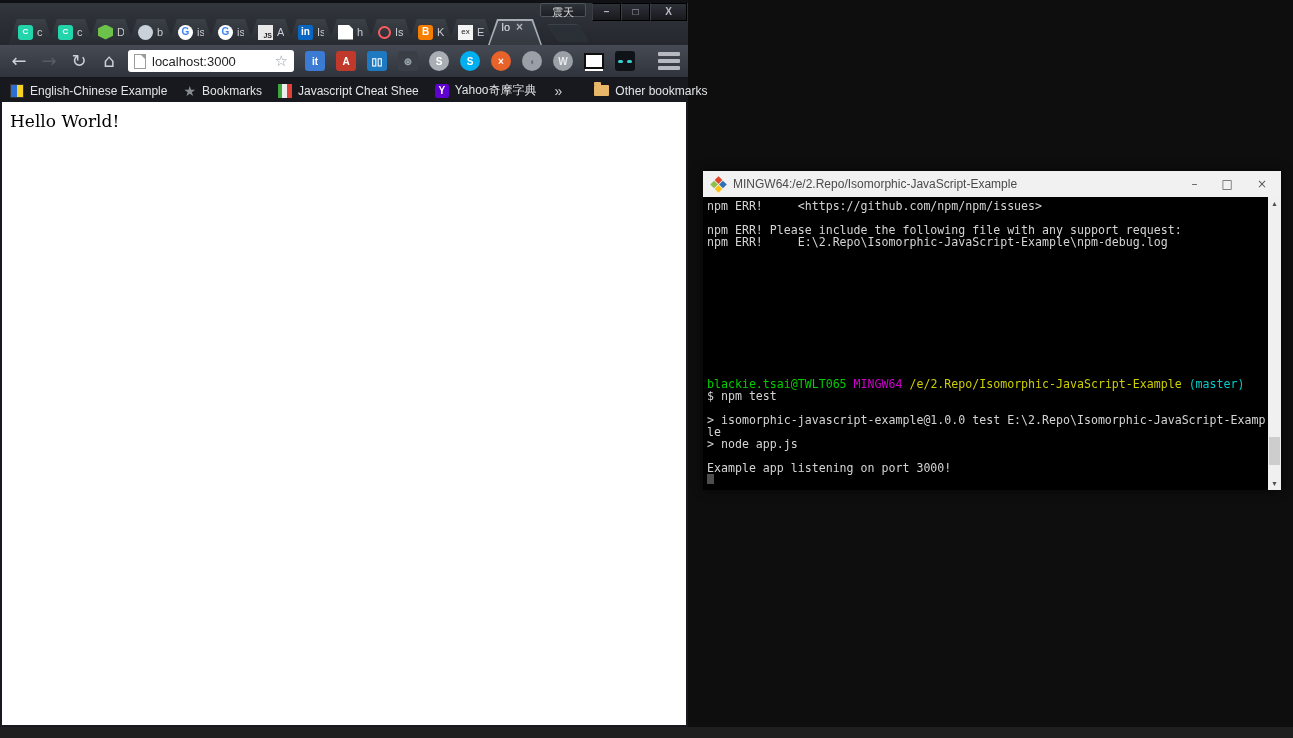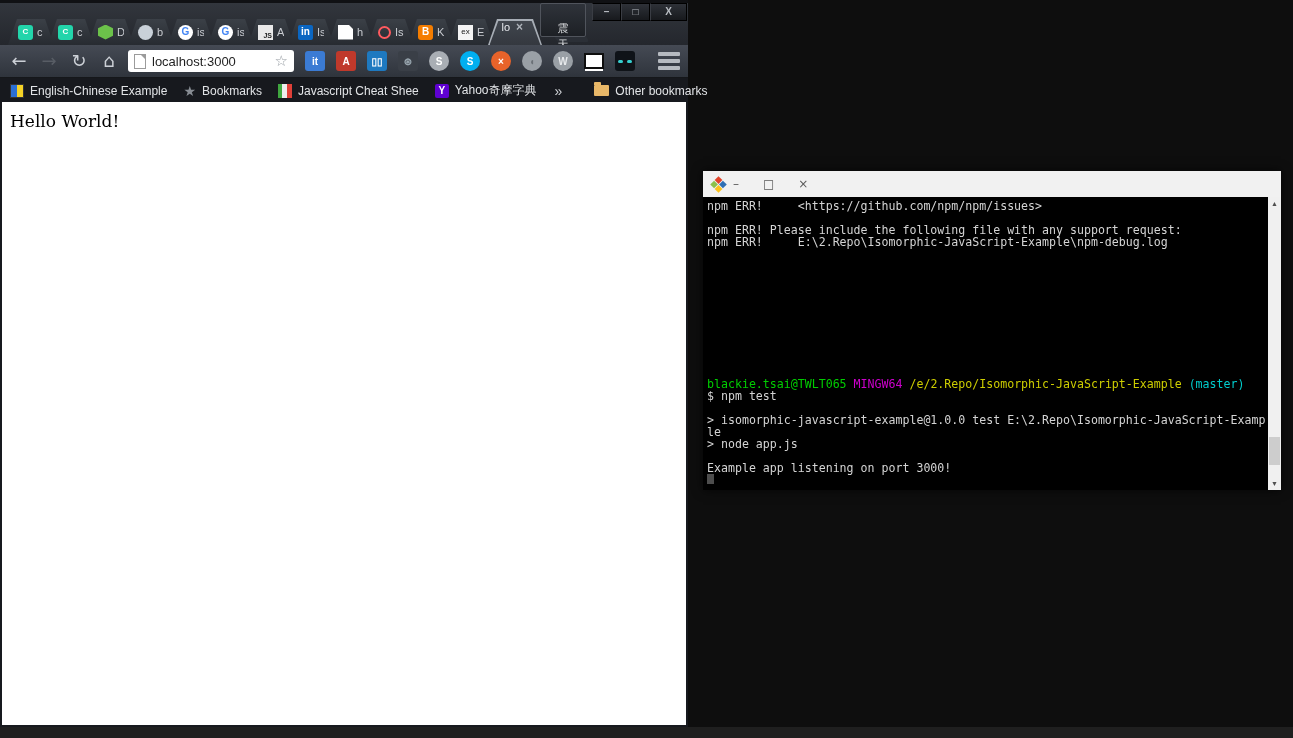--- a/index.html
+++ b/index.html
@@ -28,21 +28,21 @@
   .fav-airbnb{background:transparent;border:2.5px solid #ff5a5f;border-radius:50%;width:13px;height:13px;flex-basis:13px;}
   .fav-blogger{background:#f57d00;color:#fff;border-radius:3px;font-size:10px;}
   .fav-express{background:#f4f4f4;color:#1a1a1a;font-size:8px;font-weight:normal;}
   .tab.active-wrap{background:#a7adb5;z-index:5;}
   .tab.active-inner{background:linear-gradient(#41464e,#34383f);z-index:6;}
   .tab-close{color:#aeb3ba;font-size:12px;font-weight:bold;margin-left:2px;cursor:default;}
   .newtab{position:absolute;top:24px;width:32px;height:17px;transform:skewX(32deg);
           background:#2b2f36;border-radius:3px;border-top:1px solid #3e434b;}
   .weather-btn{position:absolute;top:3px;left:540px;width:46px;height:14px;
           background:linear-gradient(#2f333a,#1d2025);border:1px solid #50545c;border-radius:2px;
-          color:#d8dadd;font-size:11px;line-height:16px;text-align:center;padding:16px;}
+          color:#d8dadd;font-size:11px;line-height:16px;text-align:center;padding:0;}
   .win-controls{position:absolute;top:3px;left:592px;display:flex;}
   .wc{width:29px;height:18px;background:linear-gradient(#2e3138,#17191d);
       border:1px solid #000;border-left:1px solid #3a3d44;color:#b9bdc3;
       font-size:10px;line-height:16px;text-align:center;padding:0;font-weight:bold;}
   .wc.close{width:37px;}
   
   .toolbar{position:absolute;left:0;top:45px;right:0;height:33px;
            background:linear-gradient(#454a54,#2f343c);border-bottom:1px solid #15171a;
            display:flex;align-items:center;padding:0 8px;box-sizing:border-box;gap:8px;}
   .navbtn{background:none;border:none;padding:0;width:22px;text-align:center;
@@ -276,20 +276,21 @@
   <div class="bottomstrip"></div>
 
   <div class="terminal">
     <div class="t-titlebar">
       <span class="git-icon">
           <i></i>
           <i></i>
           <i></i>
           <i></i>
         </span>
+      <span class="t-title">MINGW64:/e/2.Repo/Isomorphic-JavaScript-Example</span>
       <span class="t-ctrls">
         <button class="tc">–</button>
         <button class="tc">□</button>
         <button class="tc">×</button>
       </span>
     </div>
     <div class="t-body" id="termbody"><div class="term-line"><span style="color: rgb(212, 212, 212);">npm ERR!     &lt;https://github.com/npm/npm/issues&gt;</span></div><div class="term-line"><span style="color: rgb(212, 212, 212);"></span></div><div class="term-line"><span style="color: rgb(212, 212, 212);">npm ERR! Please include the following file with any support request:</span></div><div class="term-line"><span style="color: rgb(212, 212, 212);">npm ERR!     E:\2.Repo\Isomorphic-JavaScript-Example\npm-debug.log</span></div><div class="term-line"><span style="color: rgb(212, 212, 212);"></span></div><div class="term-line"><span style="color: rgb(212, 212, 212);"></span></div><div class="term-line"><span style="color: rgb(212, 212, 212);"></span></div><div class="term-line"><span style="color: rgb(212, 212, 212);"></span></div><div class="term-line"><span style="color: rgb(212, 212, 212);"></span></div><div class="term-line"><span style="color: rgb(212, 212, 212);"></span></div><div class="term-line"><span style="color: rgb(212, 212, 212);"></span></div><div class="term-line"><span style="color: rgb(212, 212, 212);"></span></div><div class="term-line"><span style="color: rgb(212, 212, 212);"></span></div><div class="term-line"><span style="color: rgb(212, 212, 212);"></span></div><div class="term-line"><span style="color: rgb(212, 212, 212);"></span></div><div class="term-line"><span style="color: rgb(0, 205, 0);">blackie.tsai@TWLT065 </span><span style="color: rgb(205, 0, 205);">MINGW64 </span><span style="color: rgb(205, 205, 0);">/e/2.Repo/Isomorphic-JavaScript-Example </span><span style="color: rgb(0, 205, 205);">(master)</span></div><div class="term-line"><span style="color: rgb(212, 212, 212);">$ npm test</span></div><div class="term-line"><span style="color: rgb(212, 212, 212);"></span></div><div class="term-line"><span style="color: rgb(212, 212, 212);">&gt; isomorphic-javascript-example@1.0.0 test E:\2.Repo\Isomorphic-JavaScript-Examp</span></div><div class="term-line"><span style="color: rgb(212, 212, 212);">le</span></div><div class="term-line"><span style="color: rgb(212, 212, 212);">&gt; node app.js</span></div><div class="term-line"><span style="color: rgb(212, 212, 212);"></span></div><div class="term-line"><span style="color: rgb(212, 212, 212);">Example app listening on port 3000!</span></div><div class="term-line"><span style="color: rgb(212, 212, 212);"></span><span class="cursor"></span></div></div>
     <div class="t-scroll">
       <button class="sarrow up">▲</button>
       <span class="sthumb"></span>

